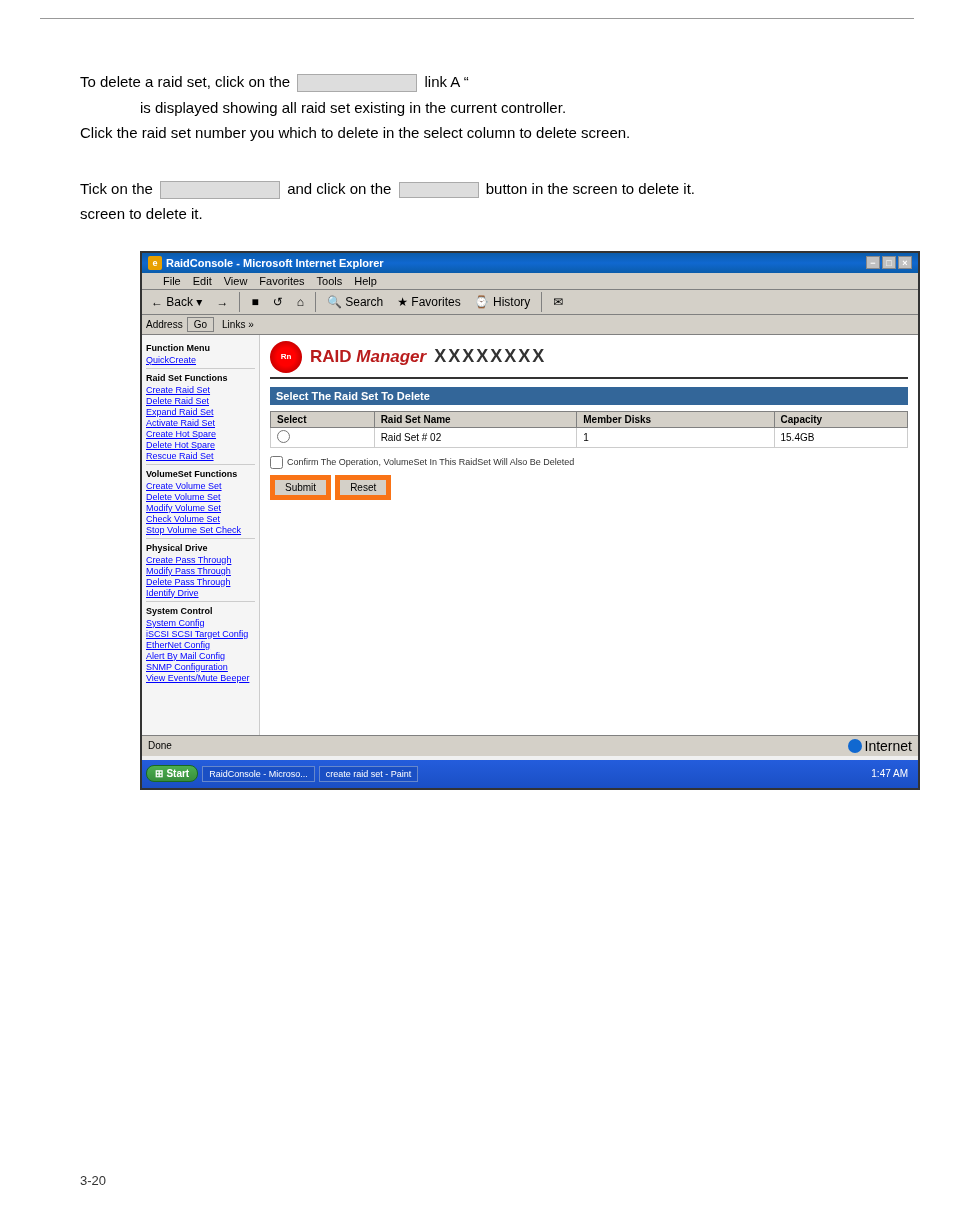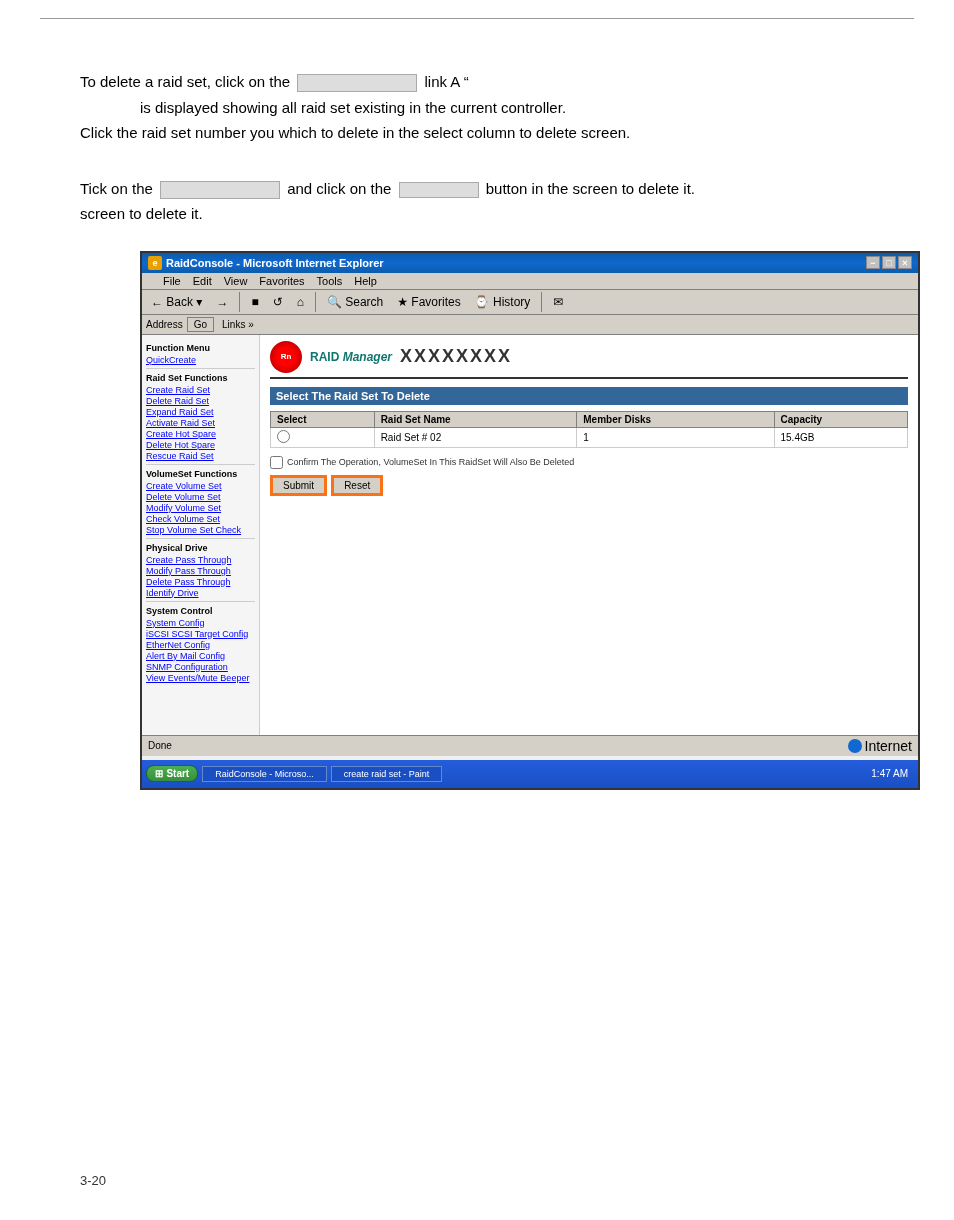--- a/index.html
+++ b/index.html
@@ -215,23 +215,23 @@
       background: radial-gradient(circle, #f00 40%, #900 100%);
       border-radius: 50%;
       display: flex;
       align-items: center;
       justify-content: center;
       color: #fff;
       font-size: 8px;
       font-weight: bold;
     }
     .raid-title {
-      font-size: 12px;
-      font-weight: bold;
-      color: #0f766e;
+      font-size: 17px;
+      font-weight: bold;
+      color: #b91c1c;
     }
     .raid-title span.italic { font-style: italic; }
     .raid-xxxxx {
       font-size: 18px;
       font-weight: bold;
       color: #333;
       letter-spacing: 2px;
     }
 
     
@@ -278,21 +278,21 @@
     
     .action-buttons {
       display: flex;
       gap: 4px;
       margin-top: 4px;
     }
     .action-btn {
       padding: 2px 10px;
       font-size: 10px;
       background: #d4d0c8;
-      border: 3px solid #f97316;
+      border: 5px solid #f97316;
       cursor: pointer;
     }
 
     
     .ie-statusbar {
       background: #d4d0c8;
       border-top: 1px solid #808080;
       padding: 2px 6px;
       font-size: 10px;
       display: flex;
@@ -334,21 +334,21 @@
       cursor: pointer;
       display: flex;
       align-items: center;
       gap: 3px;
     }
     .taskbar-item {
       background: #1a4fc4;
       border: 1px solid #6688cc;
       color: #fff;
       font-size: 9px;
-      padding: 2px 12px;
+      padding: 2px 6px;
       cursor: pointer;
       white-space: nowrap;
       max-width: 160px;
       overflow: hidden;
       text-overflow: ellipsis;
     }
     .taskbar-time {
       margin-left: auto;
       color: #fff;
       font-size: 10px;

